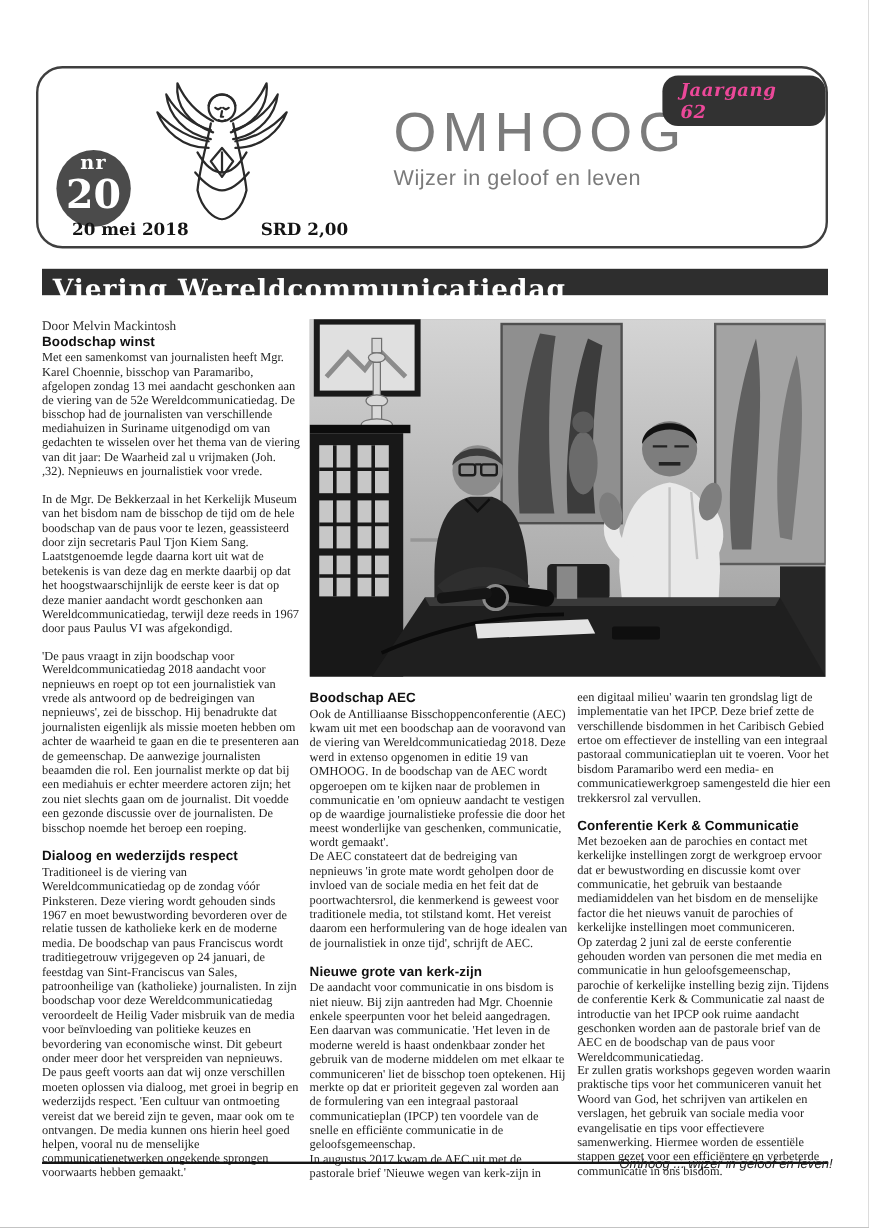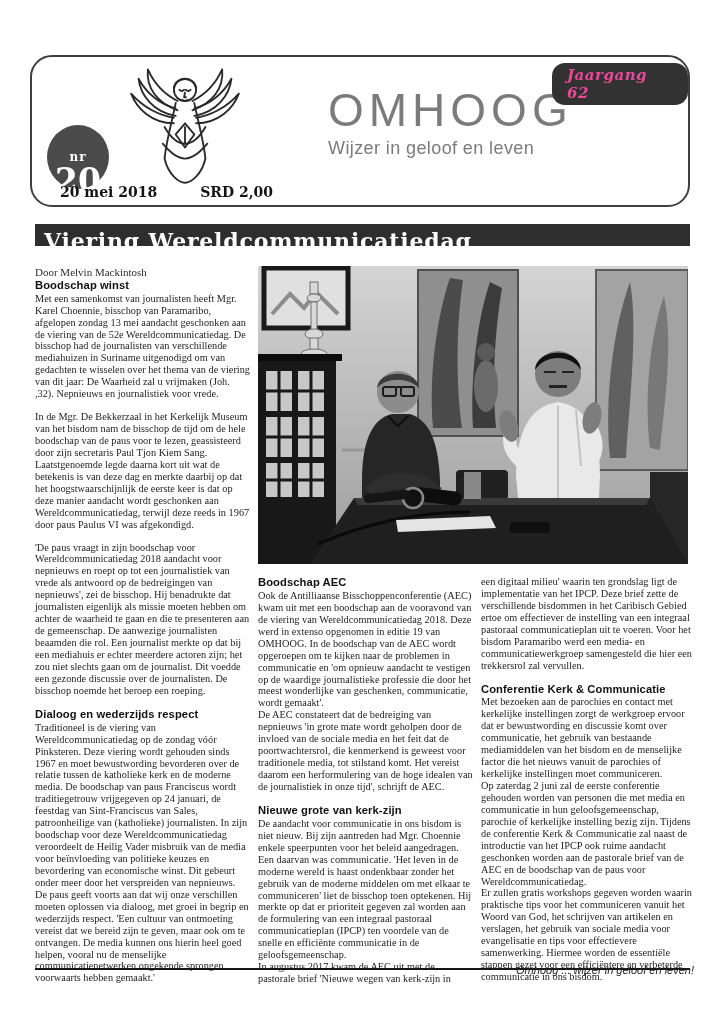--- a/index.html
+++ b/index.html
@@ -5,35 +5,35 @@
   html,body{margin:0;padding:0;background:#9a9a9a;}
   .page{position:relative;width:724px;height:1023px;background:#ffffff;
         font-family:"Liberation Serif",serif;overflow:hidden;margin:0 auto;}
 
   
   .masthead{position:absolute;left:30px;top:55px;width:656px;height:148px;
             border:2px solid #3f3f3f;border-radius:22px;background:#fff;}
   .issue-badge{position:absolute;left:15px;top:68px;width:62px;height:64px;border-radius:50%;
                background:#4b4b4b;color:#fff;text-align:center;
                font-family:"DejaVu Serif",serif;font-weight:bold;}
-  .issue-badge .nr{display:block;font-size:12px;line-height:1;margin-top:26px;letter-spacing:1px;}
+  .issue-badge .nr{display:block;font-size:16px;line-height:1;margin-top:3px;letter-spacing:1px;}
   .issue-badge .num{display:block;font-size:33px;line-height:1;margin-top:1px;}
   .angel{position:absolute;left:88px;top:5px;width:130px;height:132px;}
   .title-block{position:absolute;left:296px;top:30px;}
   .omhoog{font-family:"Liberation Sans",sans-serif;font-size:46px;font-weight:400;
           color:#7b7b7b;letter-spacing:5px;line-height:1;}
   .subline{font-family:"Liberation Sans",sans-serif;font-size:18px;color:#7b7b7b;
            margin-top:5px;letter-spacing:0.4px;}
   .vol-badge{position:absolute;left:520px;top:6px;background:#323232;color:#ec4899;
              border-radius:13px;padding:3px 15px;font-family:"DejaVu Serif",serif;
              font-style:italic;font-weight:bold;font-size:15px;letter-spacing:0.5px;}
   .mast-bottom{position:absolute;left:28px;right:16px;bottom:5px;display:flex;
                align-items:baseline;font-family:"DejaVu Serif",serif;font-weight:bold;color:#141414;}
   .mast-bottom .pub{flex:1;font-size:13px;letter-spacing:0.2px;}
-  .mast-bottom .date{font-size:14px;margin-right:43px;}
+  .mast-bottom .date{font-size:14px;margin-right:60px;}
   .mast-bottom .price{font-size:14px;margin-top:12px;}
 
   
   .headline-bar{position:absolute;left:35px;top:224px;width:655px;height:22px;background:#2e2e2e;
                 color:#fff;font-family:"DejaVu Serif",serif;font-weight:bold;font-size:22px;
                 line-height:34px;padding-left:9px;box-sizing:border-box;letter-spacing:0.8px;}
 
   
   .photo{position:absolute;left:258px;top:266px;width:430px;height:298px;background:#b3b3b3;}
   .photo svg{display:block;width:100%;height:100%;}

